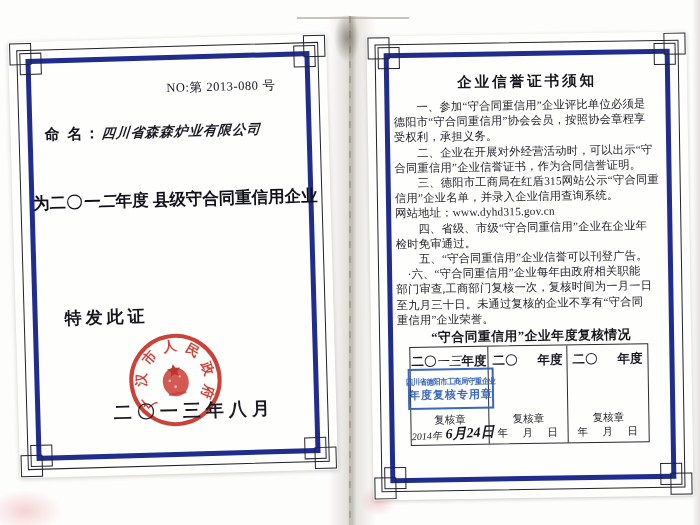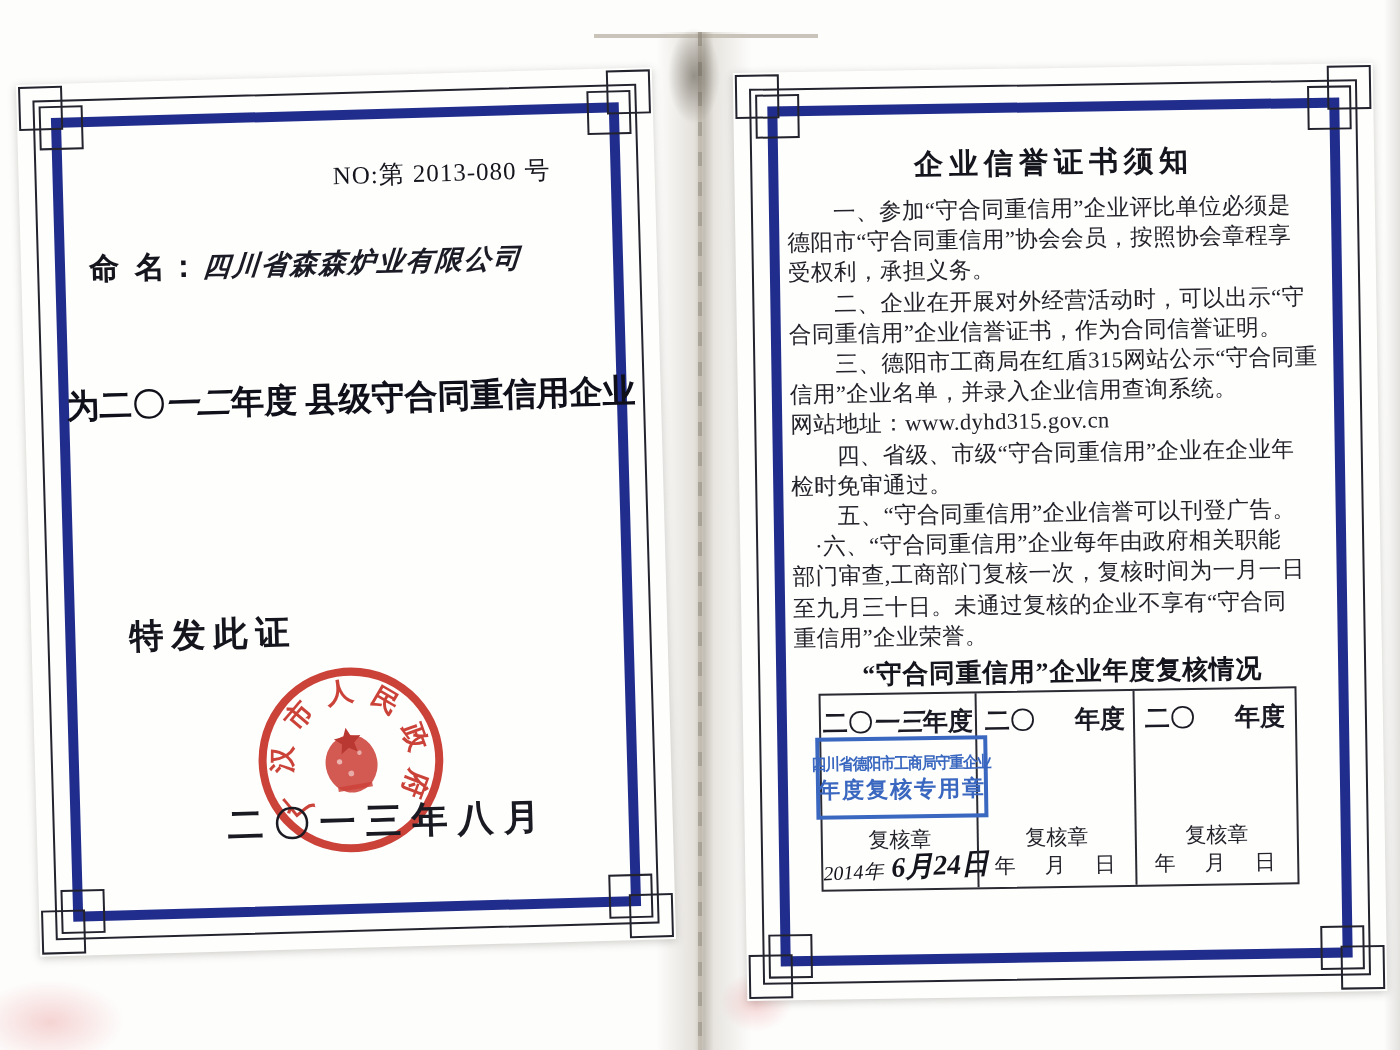--- a/index.html
+++ b/index.html
@@ -53,21 +53,21 @@
   .notice-body{position:absolute;top:64px;left:26px;width:272px;color:#23232b;}
   .notice-body div{font-size:11.3px;line-height:15.2px;letter-spacing:.2px;white-space:nowrap;}
   .review-title{position:absolute;top:294px;left:0;width:100%;text-align:center;
         font-size:12.8px;font-weight:bold;color:#15151d;letter-spacing:.5px;}
   .rtable{position:absolute;left:38px;top:311px;width:237px;height:97px;
         border:1.3px solid #2a2a33;display:grid;grid-template-columns:77px 79px 1fr;}
   .tcell{position:relative;}
   .tcell + .tcell{border-left:1.3px solid #2a2a33;}
   .year-hdr{margin-top:6px;text-align:center;font-size:12.5px;font-weight:bold;
         color:#1a1a24;white-space:nowrap;}
-  .year-gap{display:inline-block;min-width:20px;font-weight:700;font-style:italic;}
+  .year-gap{display:inline-block;min-width:20px;font-weight:400;font-style:italic;}
   .seal-label{position:absolute;bottom:17px;left:0;width:100%;text-align:center;
         font-size:10.5px;color:#23232b;}
   .date-blank{position:absolute;bottom:3px;left:0;width:100%;text-align:center;
         font-size:10.5px;color:#23232b;letter-spacing:2px;}
   .hand-date{position:absolute;bottom:1px;left:0;width:100%;text-align:center;
         font-style:italic;transform:rotate(-2deg);color:#14141c;white-space:nowrap;}
   .hand-date .yr{font-size:10px;}
   .hand-date .dy{font-size:14px;font-weight:600;}
   .blue-stamp{position:absolute;left:-3px;top:21px;width:82px;height:37px;
         border:2px solid #3a67bf;color:#3a67bf;display:flex;flex-direction:column;

